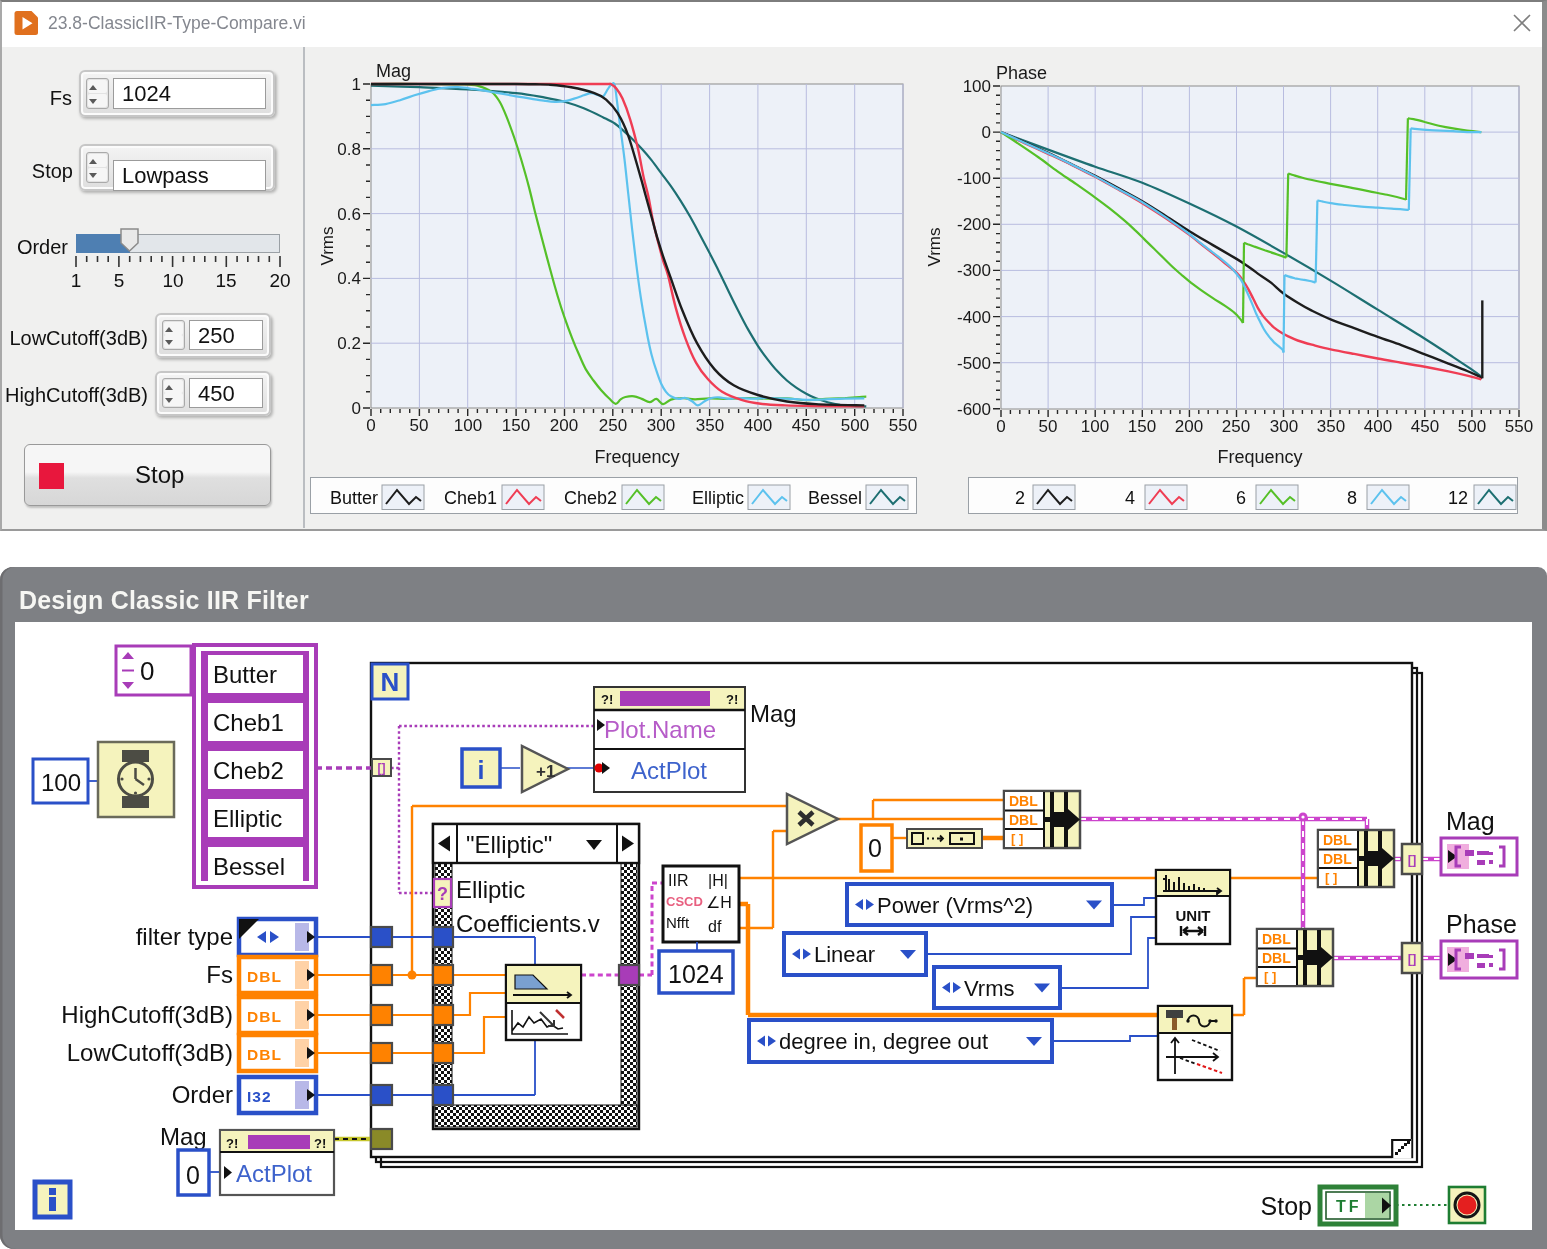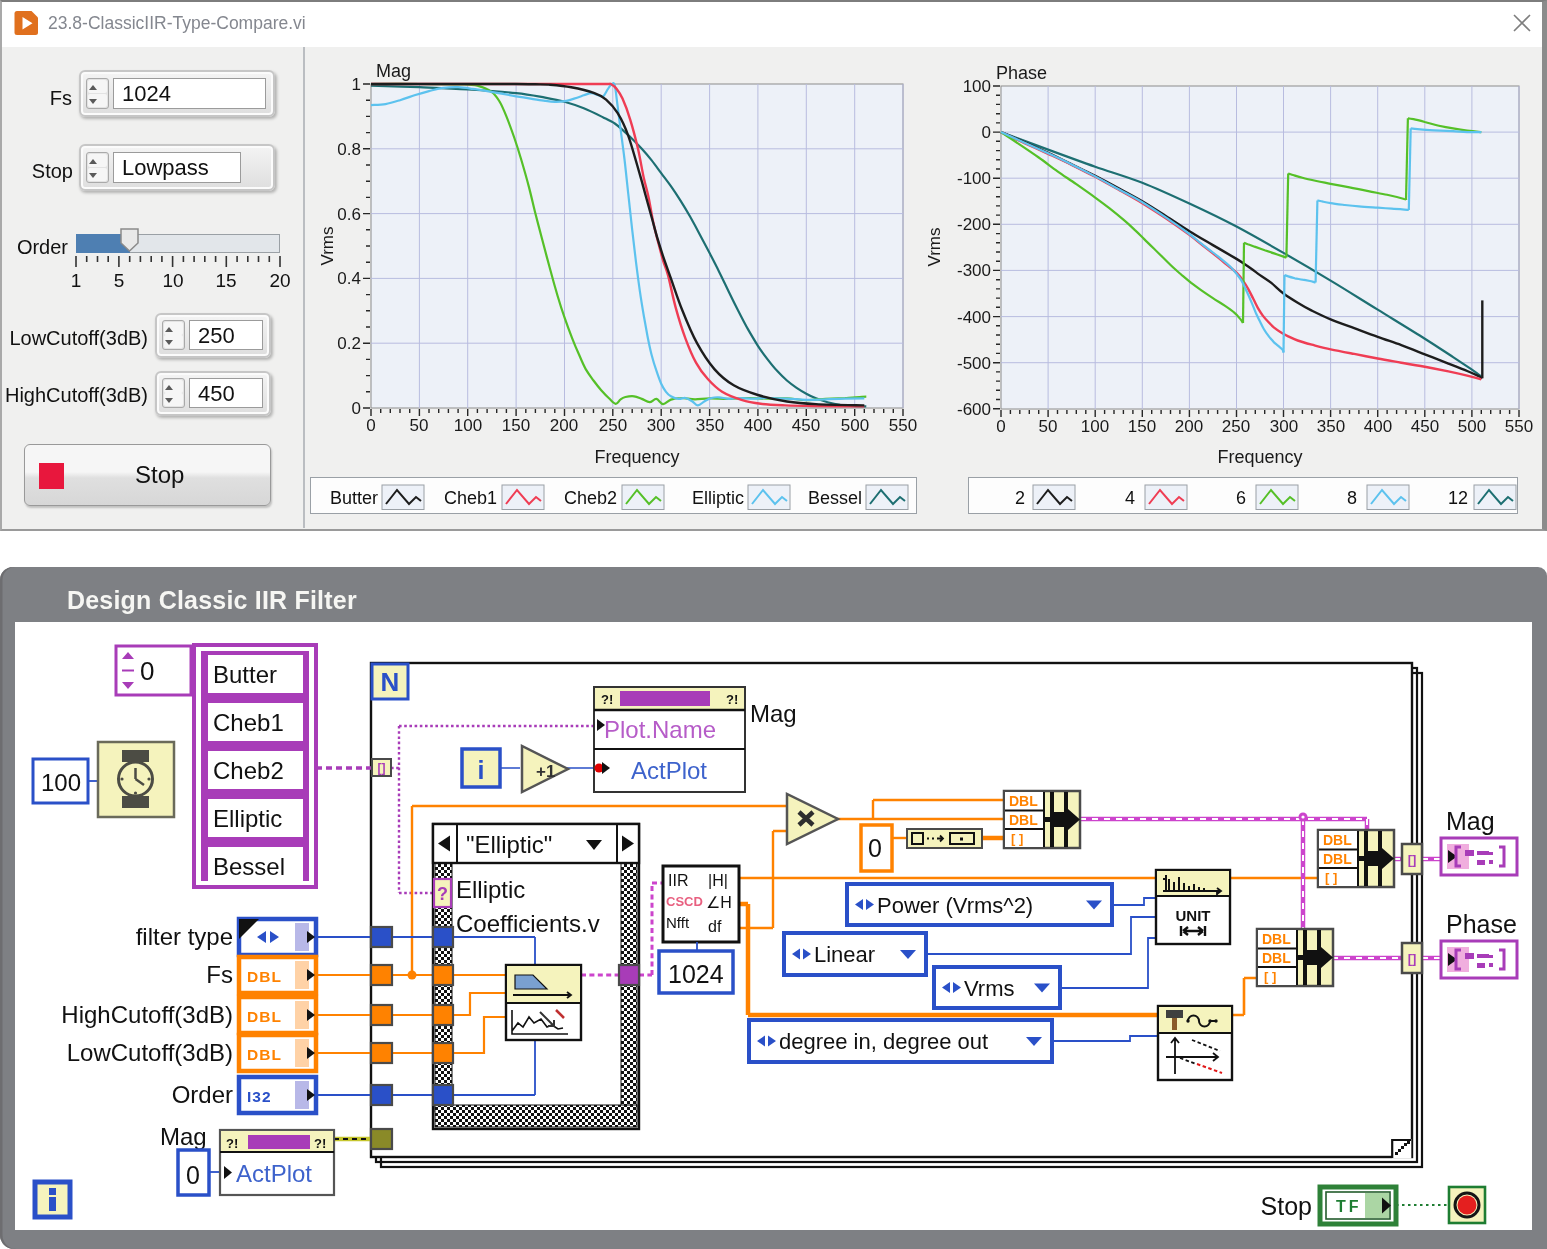--- a/index.html
+++ b/index.html
@@ -9,21 +9,21 @@
 #title { left:48px; top:13px; font-size:17.5px; color:#84878f; }
 .spinframe { border:2px solid #c6c6c6; border-radius:6px; background:linear-gradient(#f4f4f4,#dedede); box-shadow: inset 0 0 0 2px #fbfbfb, 1.5px 2px 3px rgba(0,0,0,0.25); }
 .spinner { position:absolute; width:23px; background:#e3e3e3; border:1px solid #a9a9a9; border-radius:3px; }
 .spinner .b { position:absolute; left:1px; width:19px; height:13px; background:#f6f6f6; border-radius:2px; }
 .spinner .b svg { display:block; margin:3.5px auto 0; }
 .field { position:absolute; background:#fff; border:1.5px solid #9b9b9b; font-size:22px; color:#111; padding:2px 0 0 8px; }
 .lab { position:absolute; font-size:20px; color:#111; white-space:nowrap; text-align:right; }
 #stopbtn { left:24px; top:444px; width:247px; height:62px; background:linear-gradient(#f6f6f6 45%,#dfdfdf 55%,#d7d7d7); border:1.5px solid #999; border-radius:6px; box-shadow:1px 2px 2px rgba(0,0,0,0.2); }
 #gap { left:0; top:533px; width:1547px; height:30px; background:#fff; }
 #bd { left:0px; top:567px; width:1547px; height:682px; background:#7e8084; border-radius:13px 9px 0 14px; box-shadow: inset 2.5px 0 0 #6d6d70; }
-#bdtitle { left:19px; top:586px; font-size:25px; font-weight:bold; color:#f6f6f3; letter-spacing:0.2px;margin-left:48px; }
+#bdtitle { left:19px; top:586px; font-size:25px; font-weight:bold; color:#f6f6f3; letter-spacing:0.2px; }
 #bdinner { left:15px; top:622px; width:1517px; height:608px; background:#fff; }
 svg { position:absolute; left:0; top:0; }
 </style></head>
 <body>
 <div class="abs" id="fp"></div>
 <div class="abs" id="titlebar"></div>
 <svg class="abs" width="46" height="46" viewBox="0 0 46 46">
   <path d="M17 11 h14.5 l6.5 6.5 v15 a2.5 2.5 0 0 1 -2.5 2.5 h-18.5 a2.5 2.5 0 0 1 -2.5 -2.5 v-19 a2.5 2.5 0 0 1 2.5 -2.5 z" fill="#e0701e"></path>
   <path d="M22.5 17 L32.5 23.2 L22.5 29.4 Z" fill="#fff"></path>
 </svg>
@@ -57,21 +57,21 @@
       <svg width="10" height="7">
         <path d="M5 1 L9 6 L1 6 Z" fill="#5a5a5a"></path>
       </svg>
     </div>
  <div class="b" style="bottom:1px;">
       <svg width="10" height="7">
         <path d="M1 1 L9 1 L5 6 Z" fill="#5a5a5a"></path>
       </svg>
     </div>
 </div>
-<div class="abs field" style="left:113px;top:152px;width:128px;height:31px;">Lowpass</div>
+<div class="abs field" style="left:113px;top:160px;width:153px;height:31px;">Lowpass</div>
 
 <div class="abs lab" style="left:0;top:236px;width:68px;">Order</div>
 <div class="abs" style="left:76px;top:234px;width:204px;height:19px;background:#e2e6ea;border:1px solid #9aa0a5;"></div>
 <div class="abs" style="left:76px;top:234px;width:54px;height:19px;background:#4e7fb2;"></div>
 <svg class="abs" width="24" height="26" viewBox="0 0 24 26" style="left:119px;top:227px;">
   <path d="M2 2 h17 v14 l-8.5 8 l-8.5 -8 z" fill="#e9e9e9" stroke="#8a8a8a" stroke-width="1.5"></path>
 </svg>
 <svg class="abs" width="230" height="60" viewBox="0 0 230 60" style="left:70px;top:256px;">
   <path d="M6.0 0 v11 M16.7 0 v6 M27.5 0 v6 M38.2 0 v6 M48.9 0 v11 M59.7 0 v6 M70.4 0 v6 M81.2 0 v6 M91.9 0 v6 M102.6 0 v11 M113.4 0 v6 M124.1 0 v6 M134.8 0 v6 M145.6 0 v6 M156.3 0 v11 M167.1 0 v6 M177.8 0 v6 M188.5 0 v6 M199.3 0 v6 M210.0 0 v11" stroke="#333" stroke-width="1.6" fill="none"></path>
   <text x="6" y="31" font-size="19" fill="#111" text-anchor="middle">1</text>

